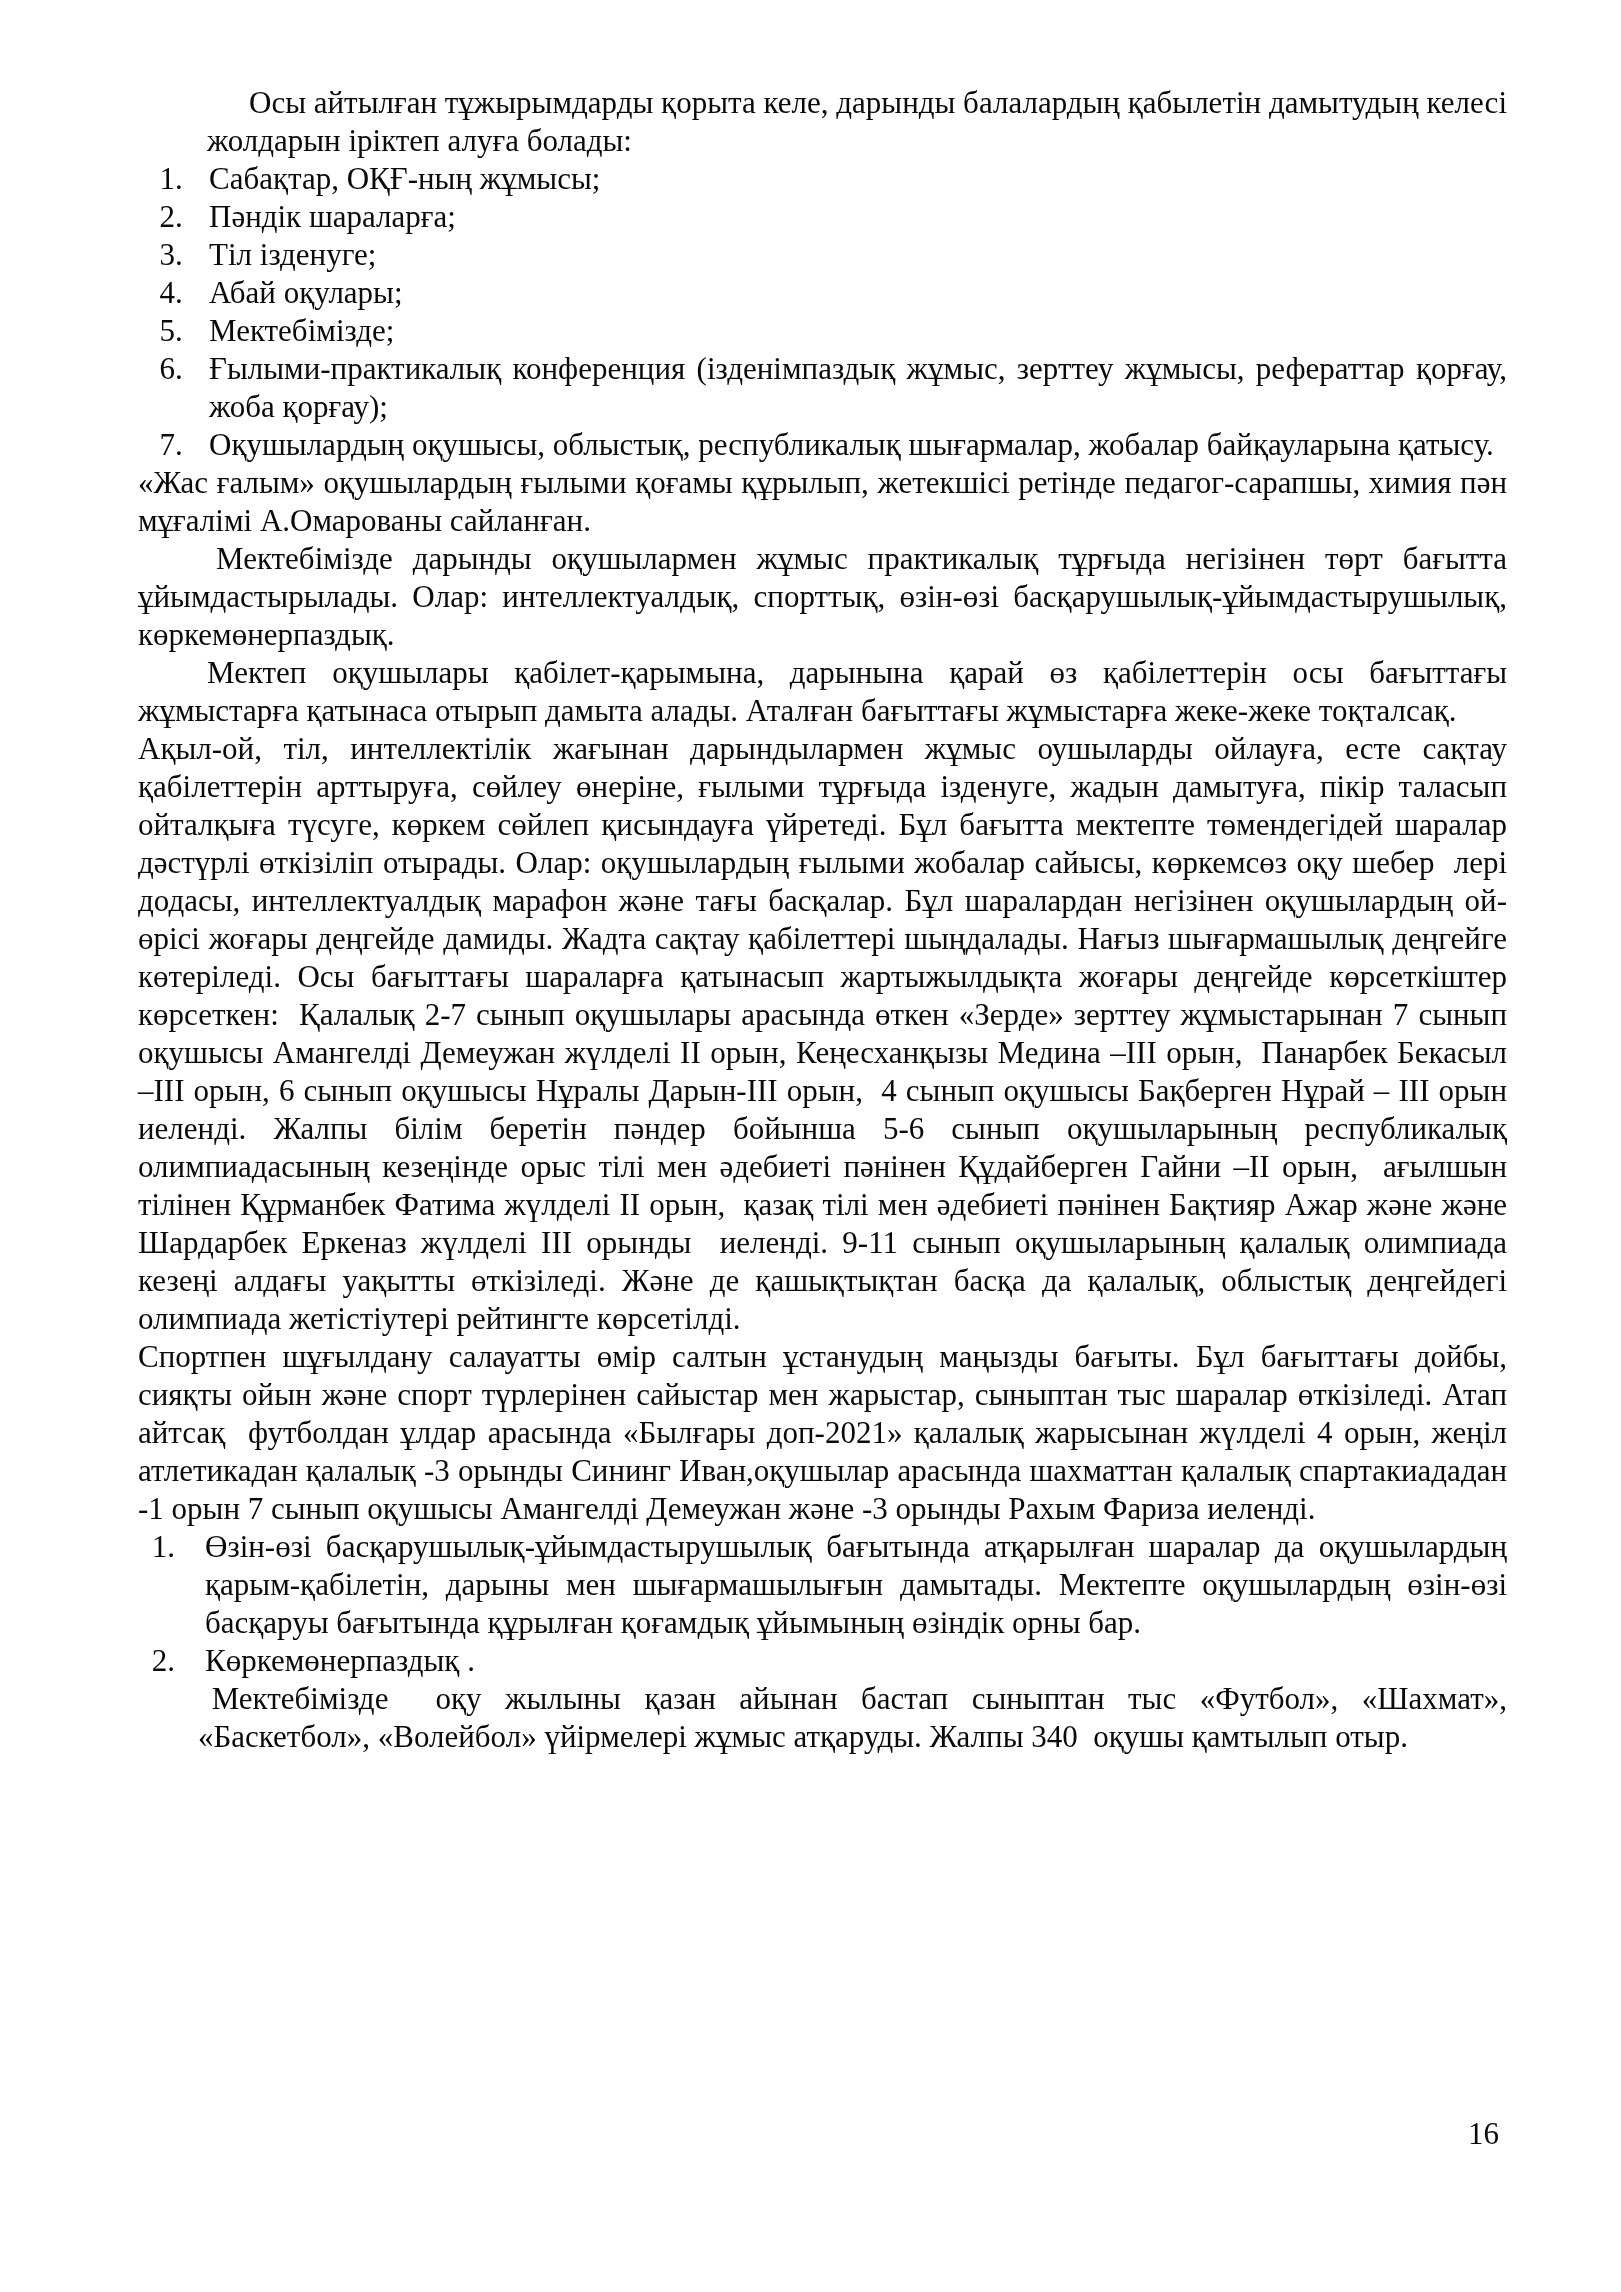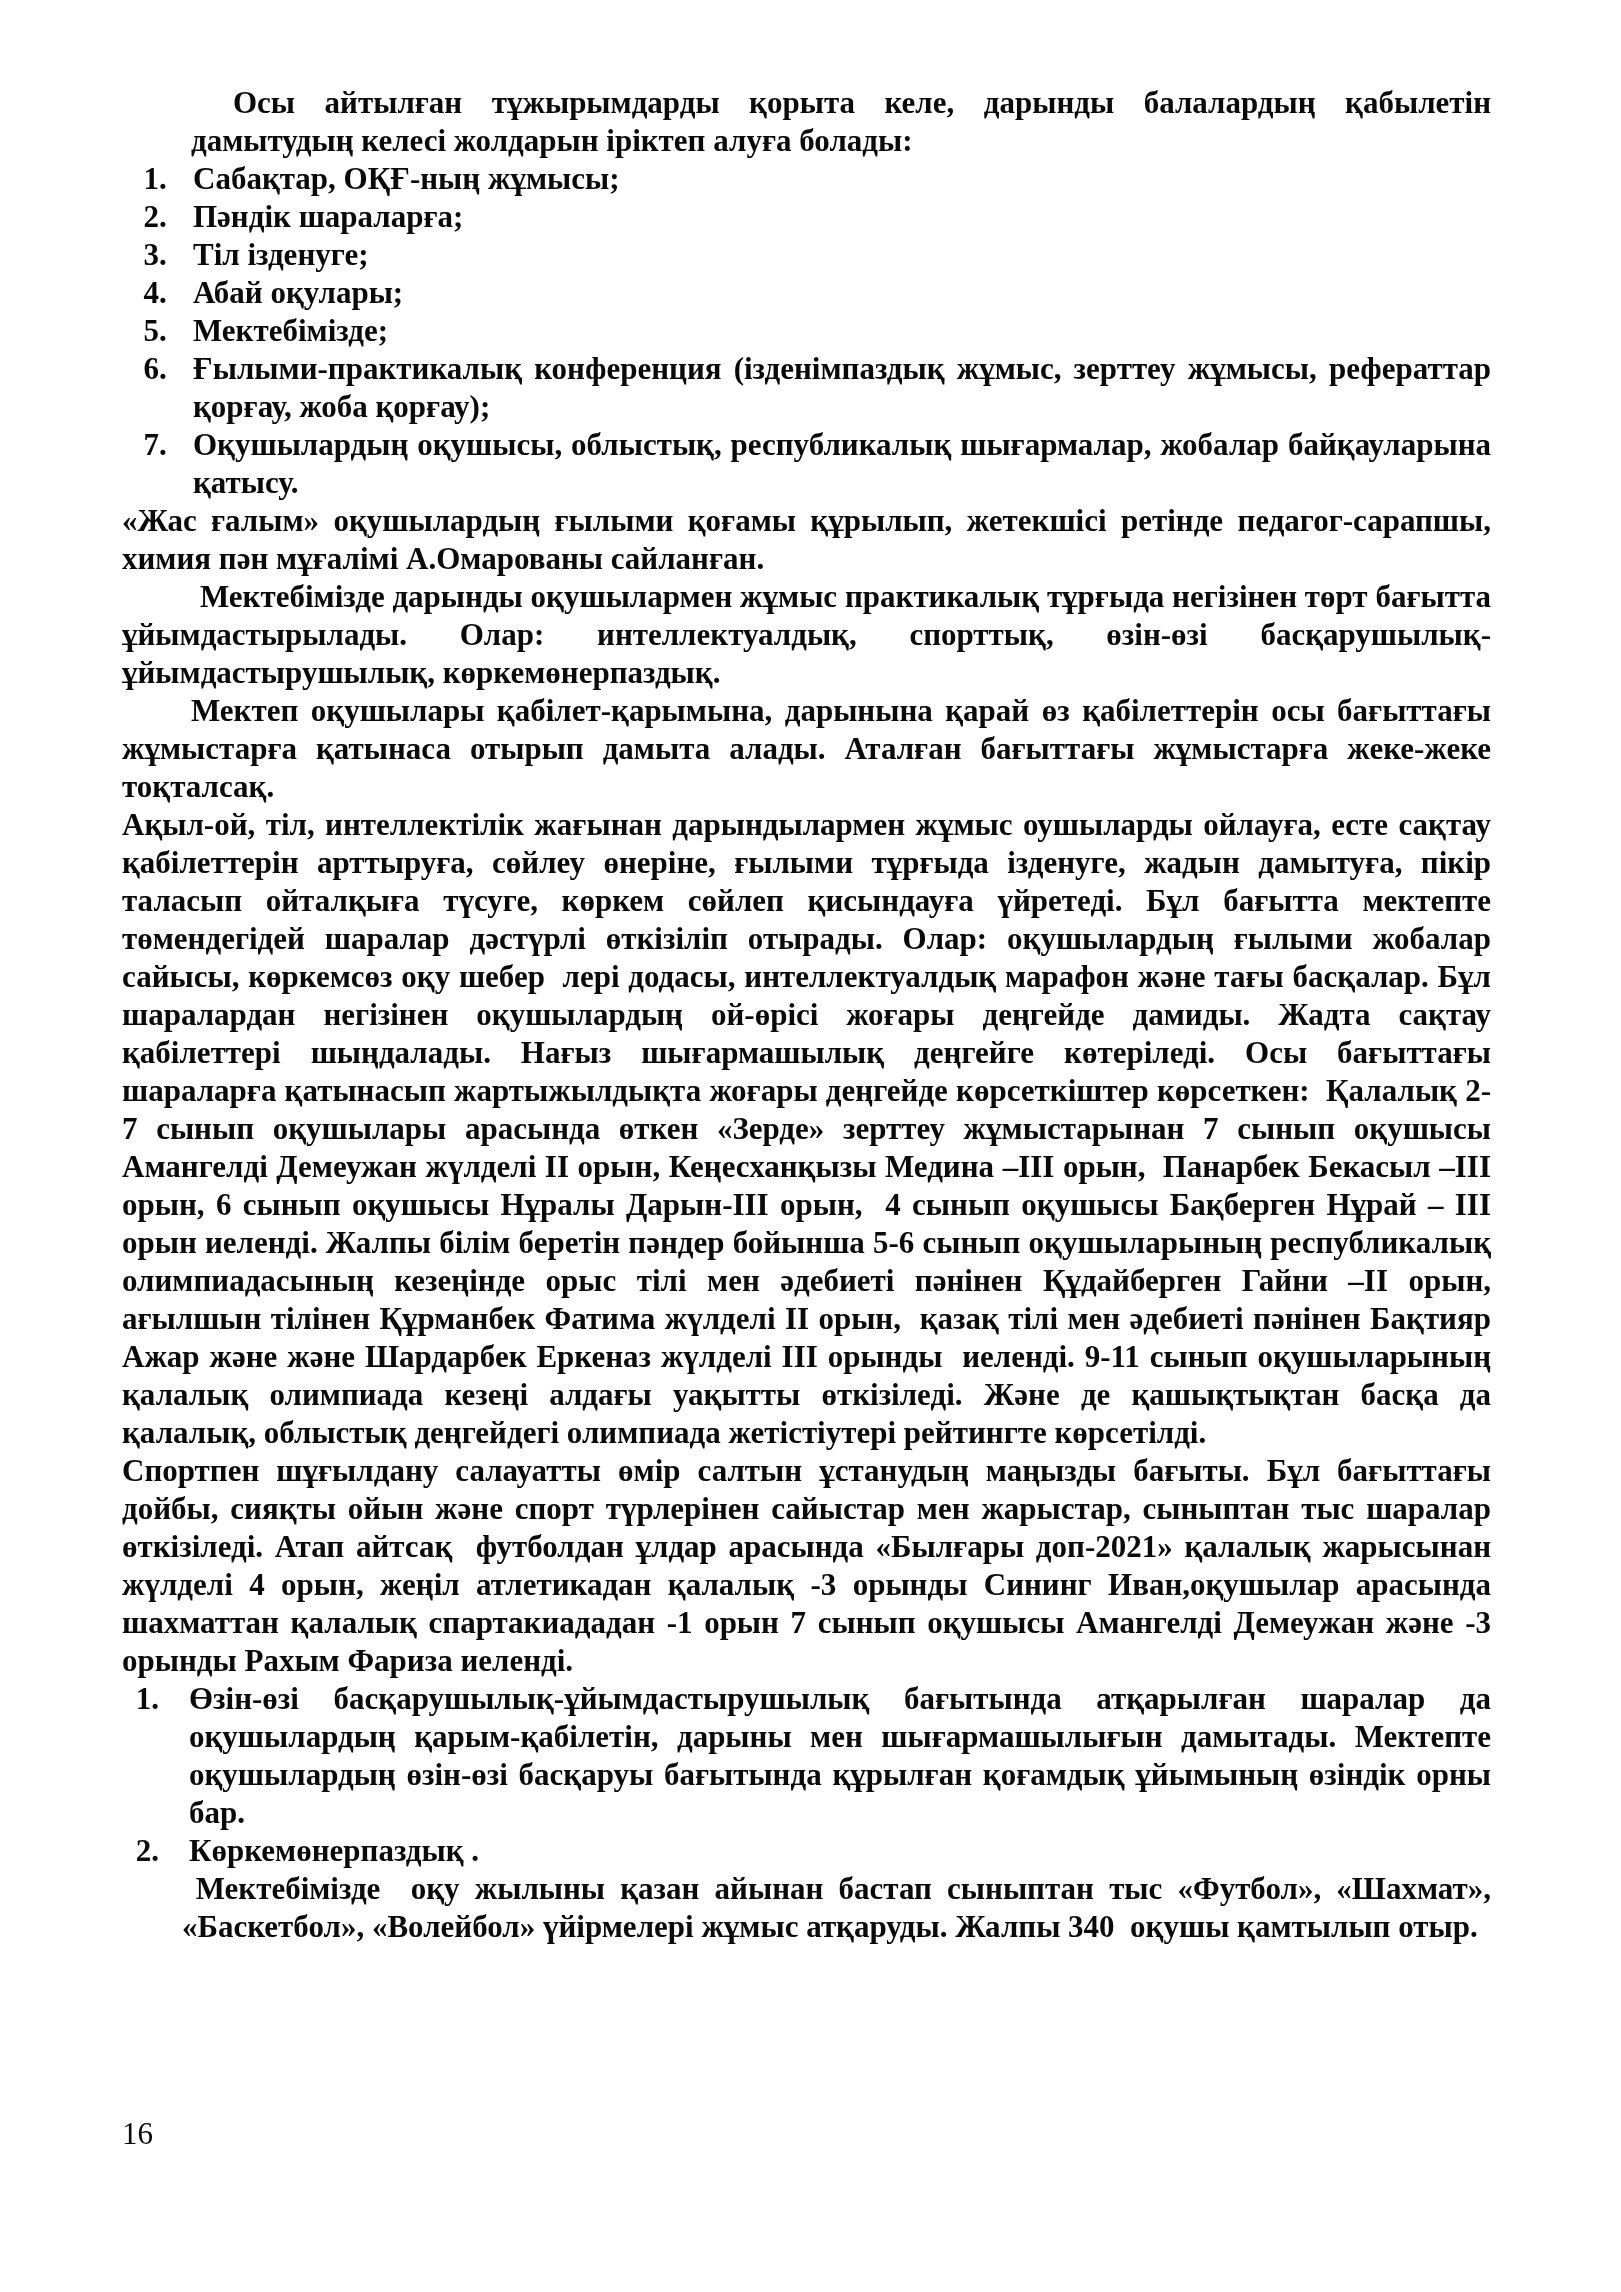--- a/index.html
+++ b/index.html
@@ -9,24 +9,23 @@
     height: 2293px;
     background: #ffffff;
     font-family: "Liberation Serif", "DejaVu Serif", serif;
     font-size: 31px;
     line-height: 38px;
     color: #0a0a0a;
     overflow: hidden;
   }
   .content {
     position: absolute;
-    left: 122px;
+    left: 138px;
     top: 84px;
     width: 1369px;
-    font-weight: bold;
   }
   .content p, .content .li-text {
     margin: 0;
     text-align: justify;
     white-space: pre-wrap;
   }
   .p-intro {
     margin-left: 69px !important;
     text-indent: 42px;
   }
@@ -45,22 +44,23 @@
   .li2 { padding-left: 67px; }
   .li2 .num { left: 13.7px; }
   .p-closing {
     margin-left: 60px !important;
     text-indent: 13.7px;
     width: 1309px;
   }
   .page-number {
     position: absolute;
     top: 2115px;
-    left: 122px;
+    left: 130px;
     width: 1369px;
+    text-align: right;
   }
 </style>
 </head>
 <body>
 
 <div class="page">
   <div class="content">
 
     <p class="p-intro">Осы айтылған тұжырымдарды қорыта келе, дарынды балалардың қабылетін дамытудың келесі жолдарын іріктеп алуға болады:</p>
 

